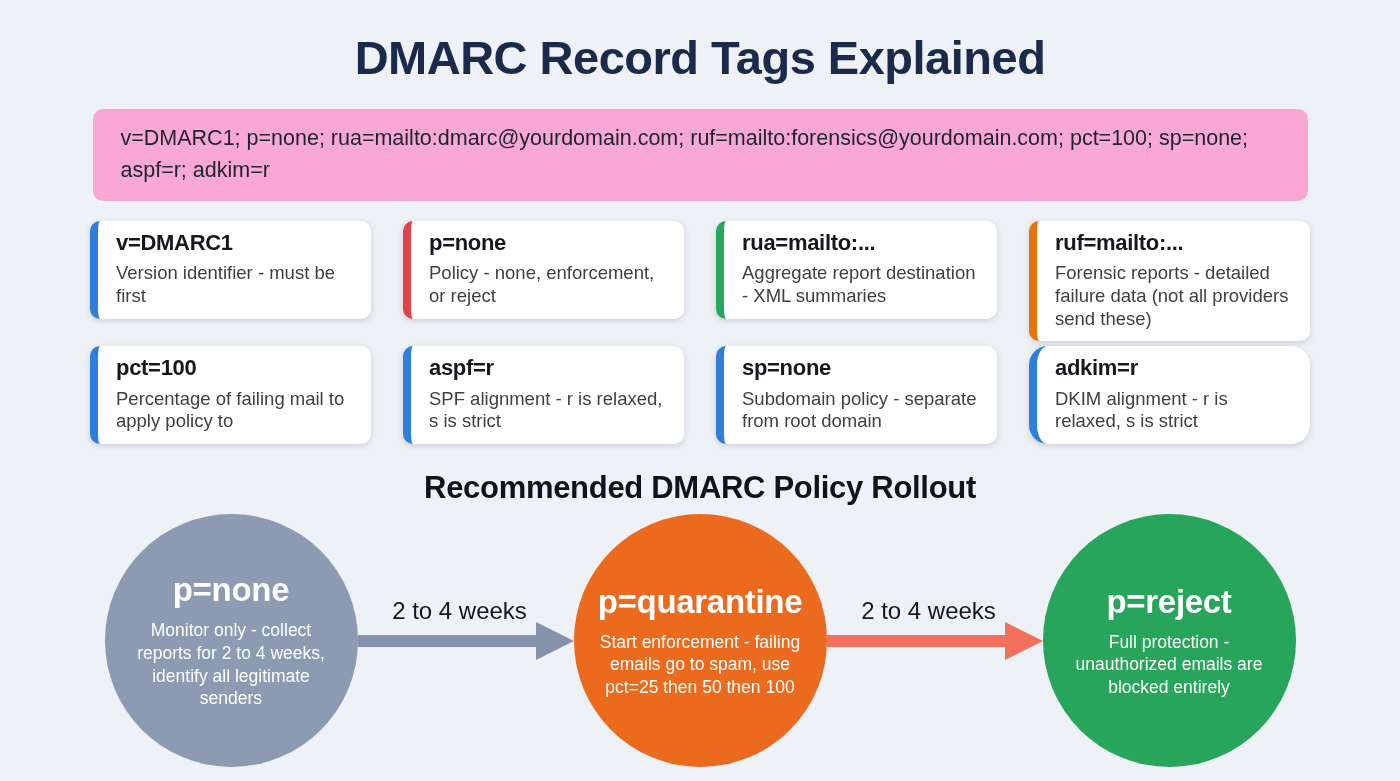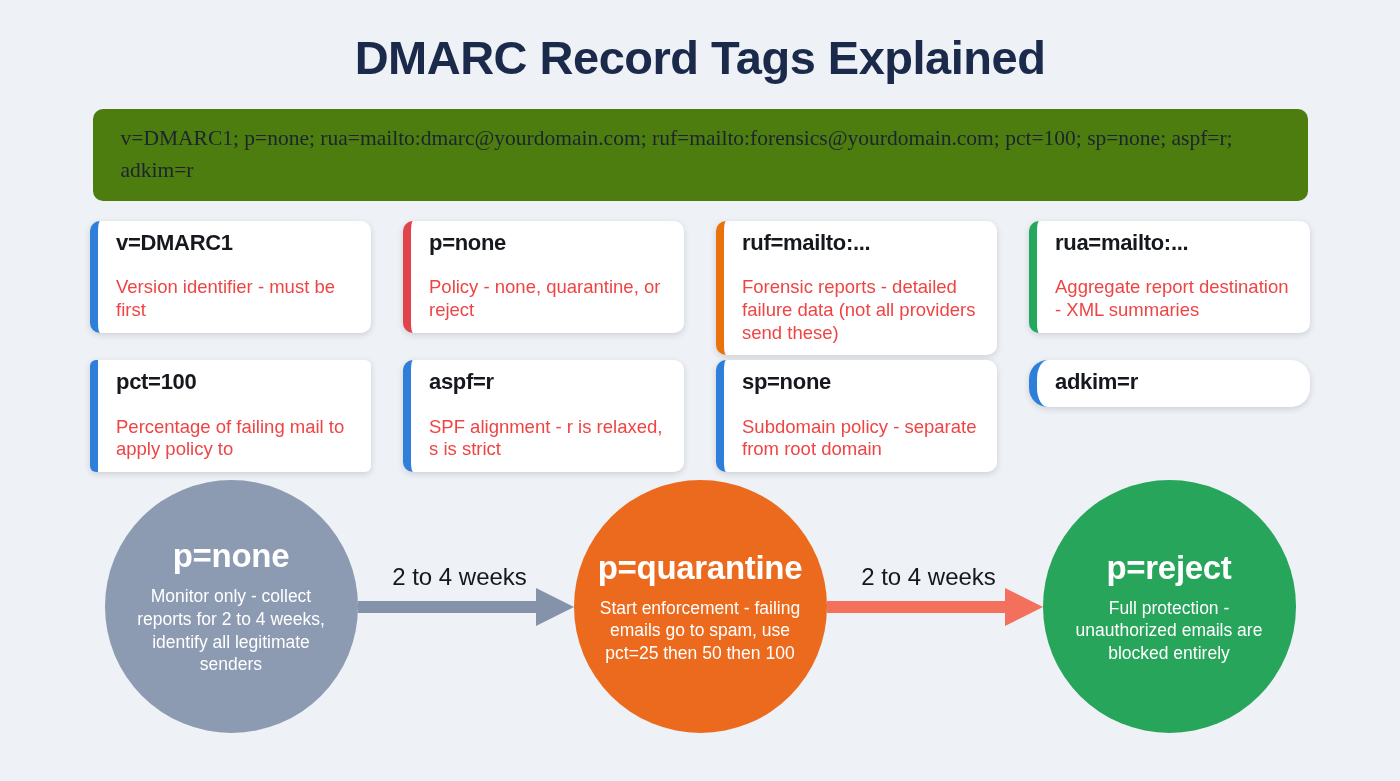--- a/index.html
+++ b/index.html
@@ -16,23 +16,23 @@
     font-size: 47px;
     font-weight: bold;
     color: #1b2a4a;
     letter-spacing: -0.5px;
   }
 
   .record-box {
     width: 1215px;
     margin: 24px auto 0;
     padding: 14px 28px;
-    background: #4d7c0f;
+    background: #f9a8d4;
     border-radius: 10px;
-    font-family: Liberation Serif, serif;
+    font-family: Liberation Sans, sans-serif;
     font-size: 21.5px;
     line-height: 1.48;
     color: #1c2430;
   }
 
   .cards {
     width: 1220px;
     margin: 20px auto 0;
     display: grid;
     grid-template-columns: repeat(4, 1fr);
@@ -49,23 +49,23 @@
   }
   .card-tag {
     font-size: 22px;
     font-weight: bold;
     color: #15181d;
     line-height: 1.2;
     letter-spacing: -0.3px;
   }
   .card-desc {
     font-size: 18.5px;
-    color: #ef4444;
+    color: #404040;
     line-height: 1.23;
-    margin-top: 20px;
+    margin-top: 6px;
   }
 
   .section-title {
     margin-top: 26px;
     text-align: center;
     font-size: 31px;
     font-weight: bold;
     color: #101419;
     letter-spacing: -0.3px;
   }
@@ -142,47 +142,49 @@
     <span>v=DMARC1; p=none; rua=mailto:dmarc@yourdomain.com; ruf=mailto:forensics@yourdomain.com; pct=100; sp=none; aspf=r; adkim=r</span>
   </div>
 
   <div class="cards">
     <div class="card" style="border-left-color: rgb(46, 127, 217);">
       <div class="card-tag">v=DMARC1</div>
       <div class="card-desc">Version identifier - must be first</div>
     </div>
     <div class="card" style="border-left-color: rgb(226, 67, 75);">
       <div class="card-tag">p=none</div>
-      <div class="card-desc">Policy - none, quarantine, or reject</div>
+      <div class="card-desc">Policy - none, enforcement, or reject</div>
+    </div>
+    <div class="card" style="border-left-color: rgb(37, 167, 93);">
+      <div class="card-tag">rua=mailto:...</div>
+      <div class="card-desc">Aggregate report destination - XML summaries</div>
     </div>
     <div class="card" style="border-left-color: rgb(234, 114, 13);">
       <div class="card-tag">ruf=mailto:...</div>
       <div class="card-desc">Forensic reports - detailed failure data (not all providers send these)</div>
     </div>
-    <div class="card" style="border-left-color: rgb(37, 167, 93);">
-      <div class="card-tag">rua=mailto:...</div>
-      <div class="card-desc">Aggregate report destination - XML summaries</div>
-    </div>
-    <div class="card" style="border-left-color: rgb(46, 127, 217); border-radius: 6px;">
+    <div class="card" style="border-left-color: rgb(46, 127, 217);">
       <div class="card-tag">pct=100</div>
       <div class="card-desc">Percentage of failing mail to apply policy to</div>
     </div>
     <div class="card" style="border-left-color: rgb(46, 127, 217);">
       <div class="card-tag">aspf=r</div>
       <div class="card-desc">SPF alignment - r is relaxed, s is strict</div>
     </div>
     <div class="card" style="border-left-color: rgb(46, 127, 217);">
       <div class="card-tag">sp=none</div>
       <div class="card-desc">Subdomain policy - separate from root domain</div>
     </div>
     <div class="card" style="border-left-color: rgb(46, 127, 217); border-radius: 19px;">
       <div class="card-tag">adkim=r</div>
+      <div class="card-desc">DKIM alignment - r is relaxed, s is strict</div>
     </div>
   </div>
 
+  <div class="section-title">Recommended DMARC Policy Rollout</div>
 
   <div class="rollout">
 
     <div class="stage-circle" style="background-color: rgb(140, 154, 178);">
       <div class="stage-label">p=none</div>
       <div class="stage-desc">Monitor only - collect reports for 2 to 4 weeks, identify all legitimate senders</div>
     </div>
 
     <div class="arrow-block">
       <div class="arrow-label">2 to 4 weeks</div>

